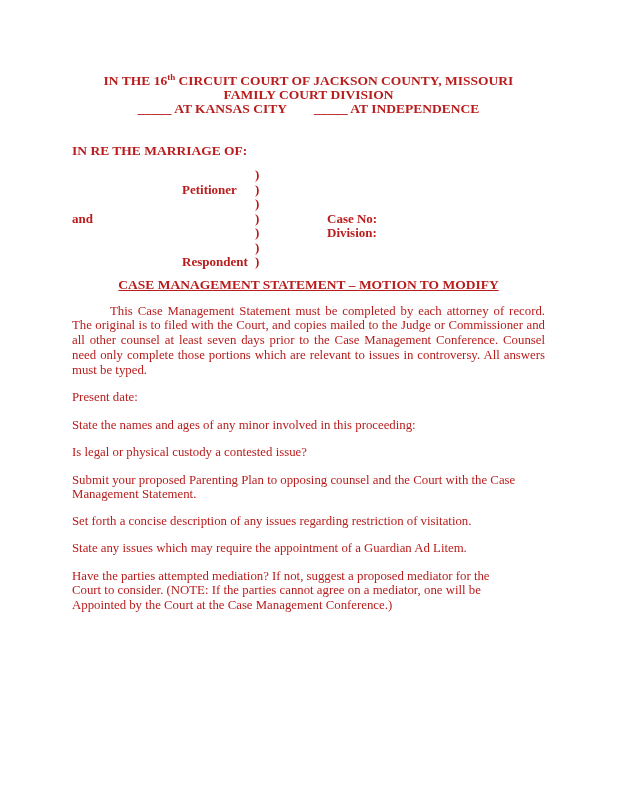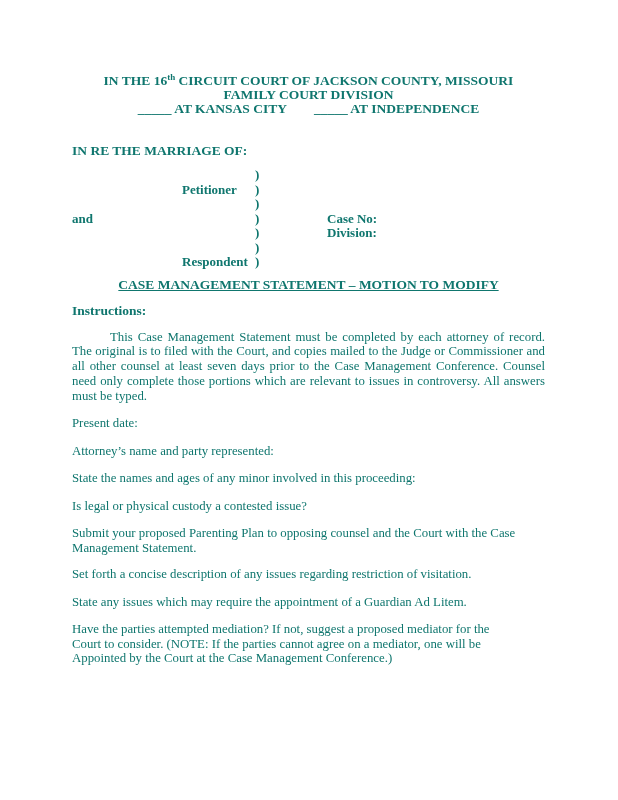--- a/index.html
+++ b/index.html
@@ -6,21 +6,21 @@
     margin: 0;
     padding: 0;
     background: #ffffff;
   }
   .page {
     position: relative;
     width: 618px;
     height: 800px;
     box-sizing: border-box;
     background: #ffffff;
-    color: #0f766e;
+    color: #b91c1c;
     font-family: "Liberation Serif", serif;
     padding: 74px 73px 0 72px;
     overflow: hidden;
   }
   
   .court-header {
     text-align: center;
     font-weight: bold;
     font-size: 13.5px;
     line-height: 14px;
@@ -146,25 +146,23 @@
       <span></span>
       <span>Respondent</span>
       <span>)</span>
       <span></span>
       <span></span>
     </div>
   </div>
 
   <div class="doc-title">CASE MANAGEMENT STATEMENT – MOTION TO MODIFY</div>
 
-  <div class="instr-heading">Instructions:</div>
   <p class="instr-body">This Case Management Statement must be completed by each attorney of record.  The original is to filed with the Court, and copies mailed to the Judge or Commissioner and all other counsel at least seven days prior to the Case Management Conference.  Counsel need only complete those portions which are relevant to issues in controversy.  All answers must be typed.</p>
 
   <p class="item">Present date:</p>
-  <p class="item">Attorney’s name and party represented:</p>
   <p class="item">State the names and ages of any minor involved in this proceeding:</p>
   <p class="item">Is legal or physical custody a contested issue?</p>
   <p class="item">Submit your proposed Parenting Plan to opposing counsel and the Court with the Case
 Management Statement.</p>
   <p class="item extra-gap">Set forth a concise description of any issues regarding restriction of visitation.</p>
   <p class="item">State any issues which may require the appointment of a Guardian Ad Litem.</p>
   <p class="item">Have the parties attempted mediation?  If not, suggest a proposed mediator for the
 Court to consider.  (NOTE:  If the parties cannot agree on a mediator, one will be
 Appointed by the Court at the Case Management Conference.)</p>
 

